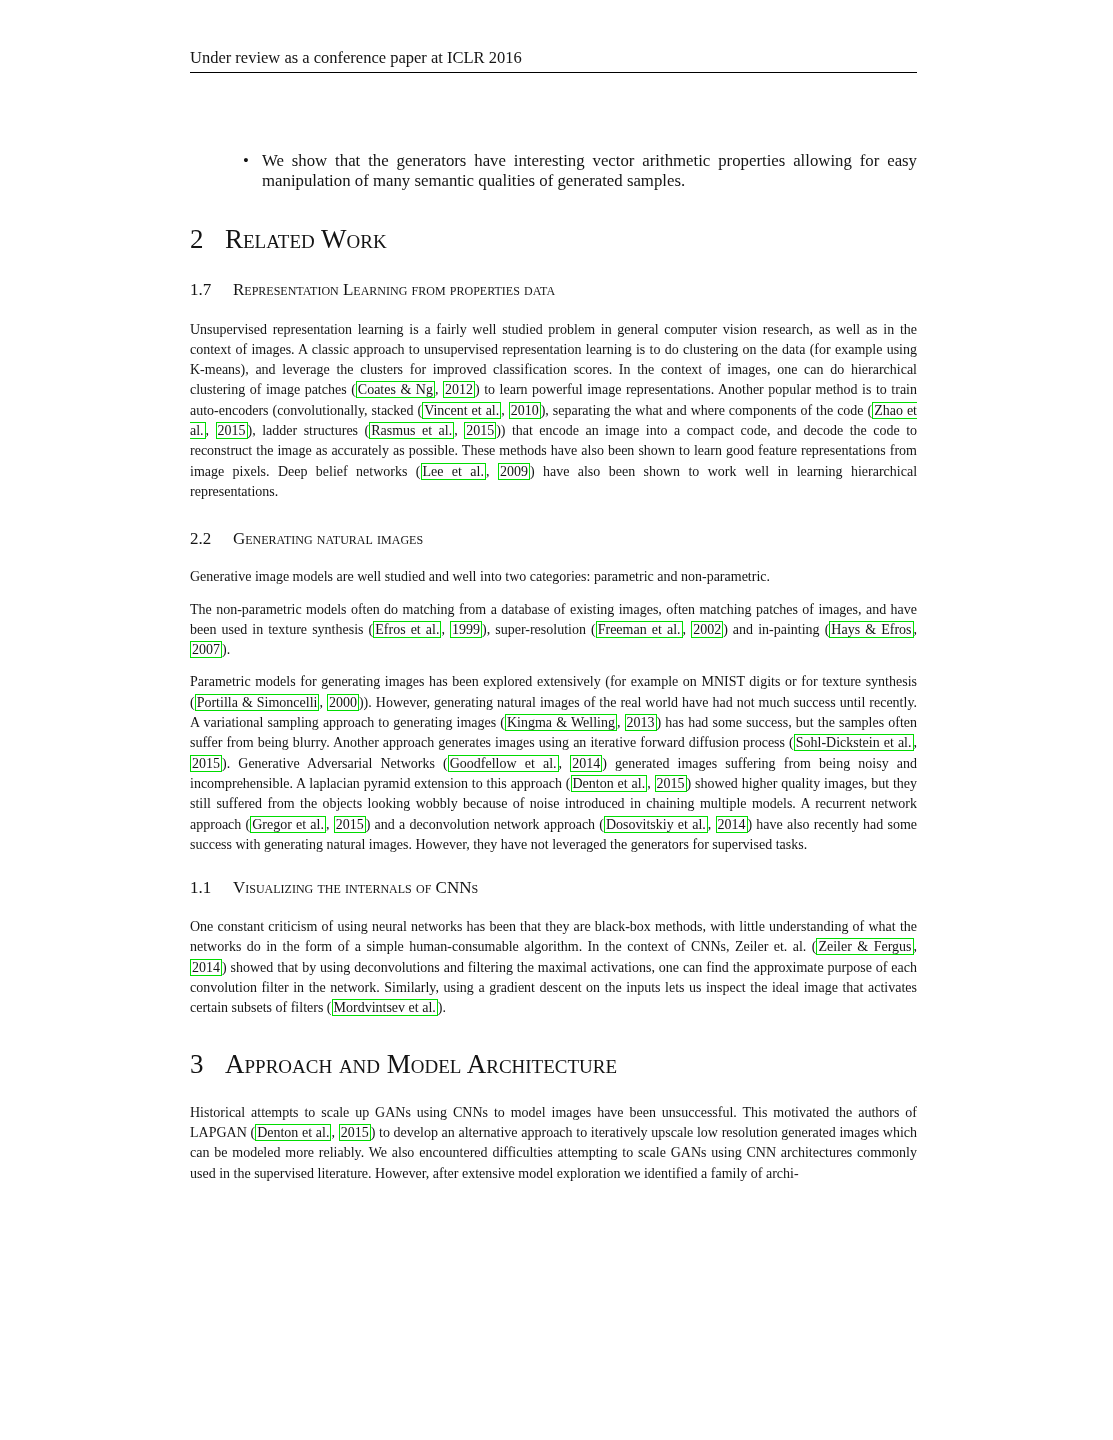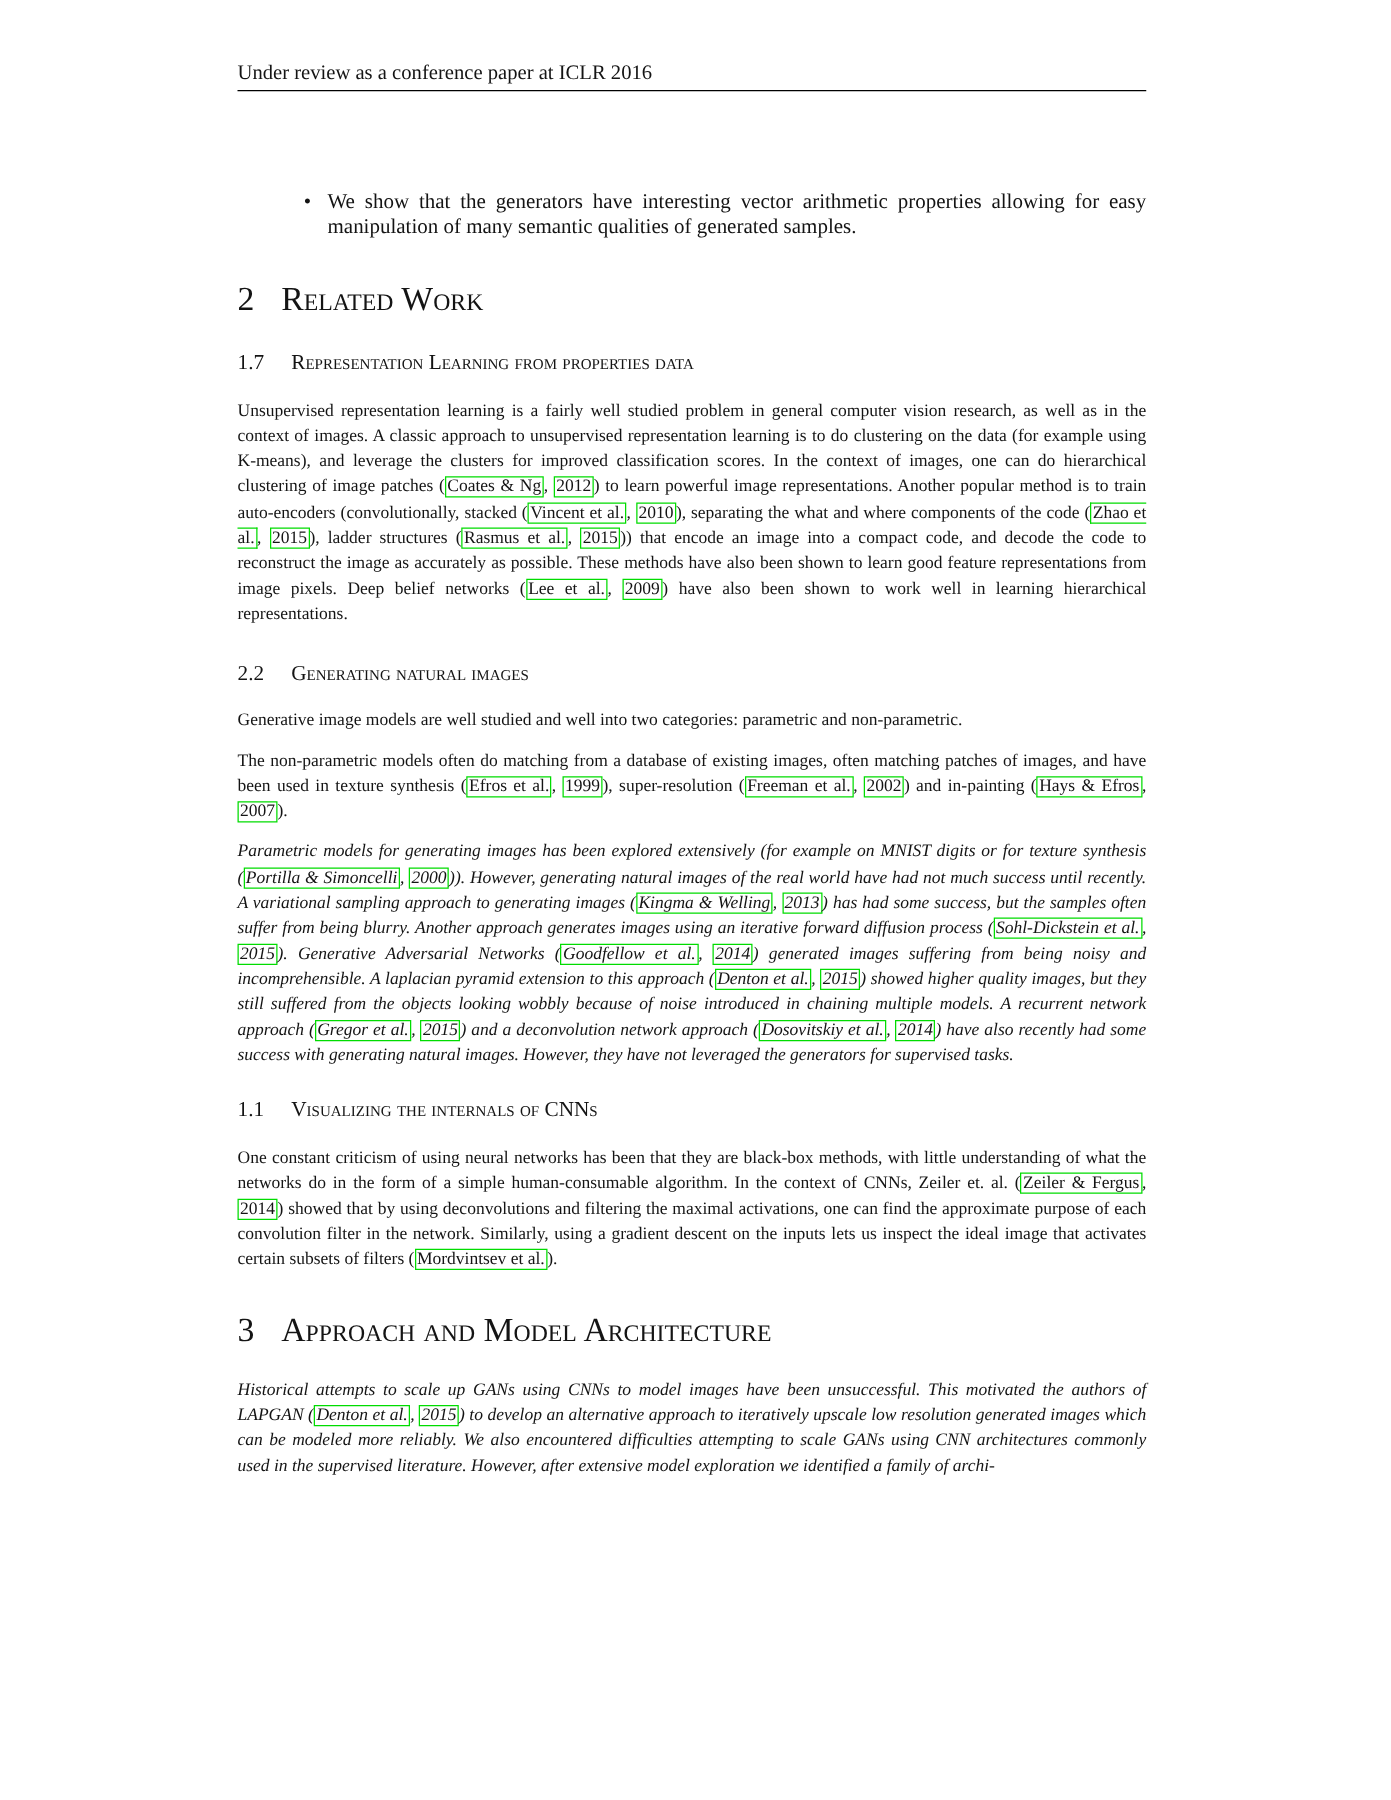--- a/index.html
+++ b/index.html
@@ -65,25 +65,25 @@
   .cite {
     border: 1px solid var(--cite-color);
     padding: 0 1px;
   }
   #sec2   { margin-top: 36px; }
   #sec21  { margin-top: 29px; }
   #p21a   { margin-top: 20px; }
   #sec22  { margin-top: 27px; }
   #p22a   { margin-top: 18px; }
   #p22b   { margin-top: 12px; }
-  #p22c   { margin-top: 12px; font-style: italic; }
+  #p22c   { margin-top: 12px; }
   #sec23  { margin-top: 23px; }
   #p23a   { margin-top: 19px; }
   #sec3   { margin-top: 34px; }
-  #p3a    { margin-top: 27px; font-style: italic; }
+  #p3a    { margin-top: 27px; }
   .page-footer {
     position: absolute;
     left: 0;
     right: 0;
     top: 1362px;
     text-align: center;
   }
   .page-number {
     font-size: 16.5px;
     display: inline-block;

